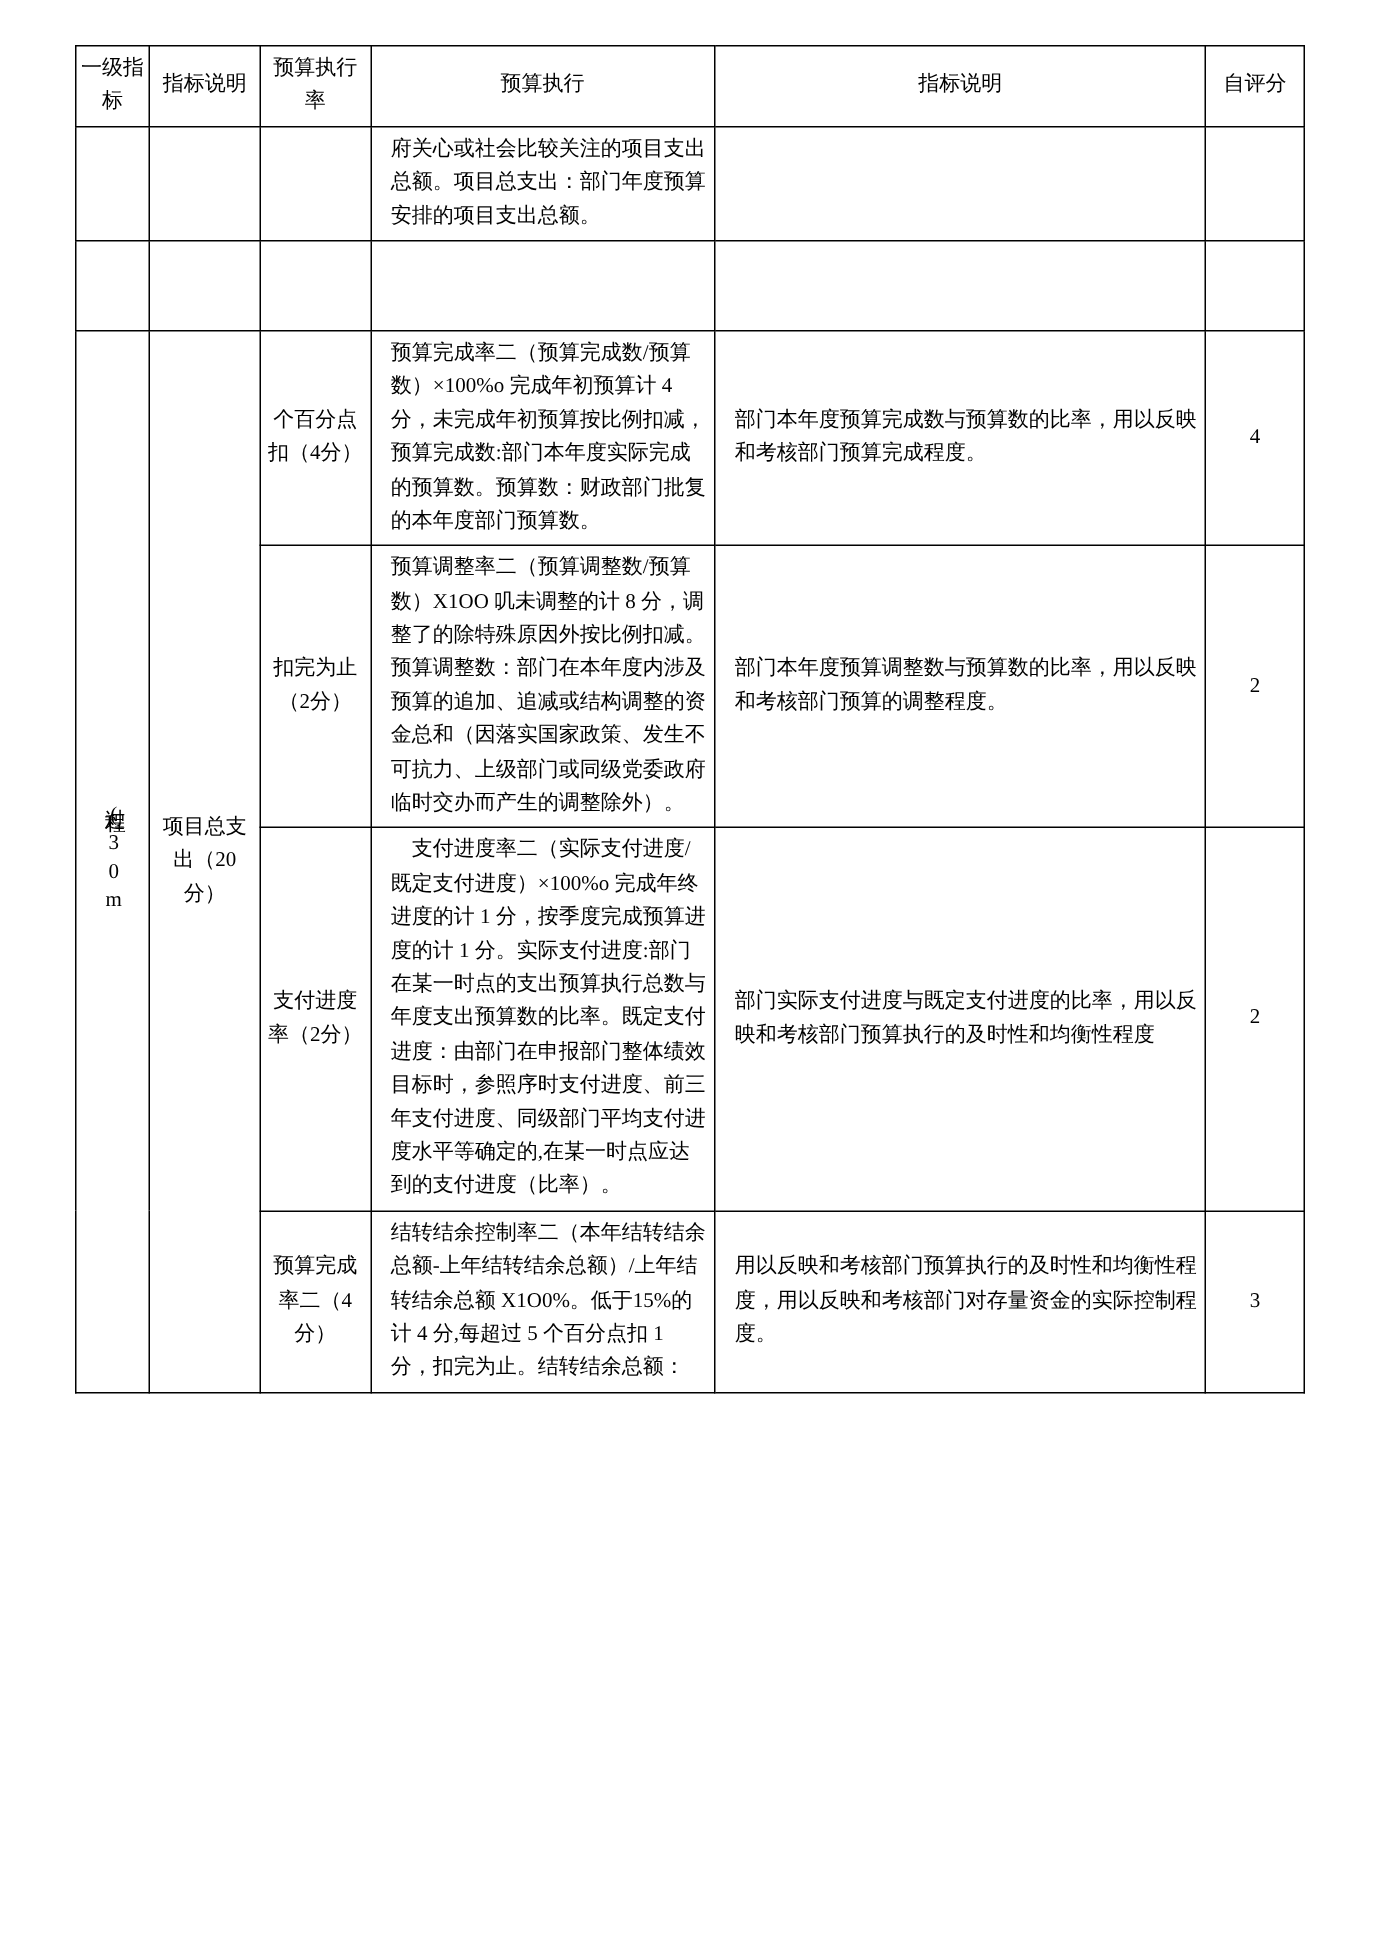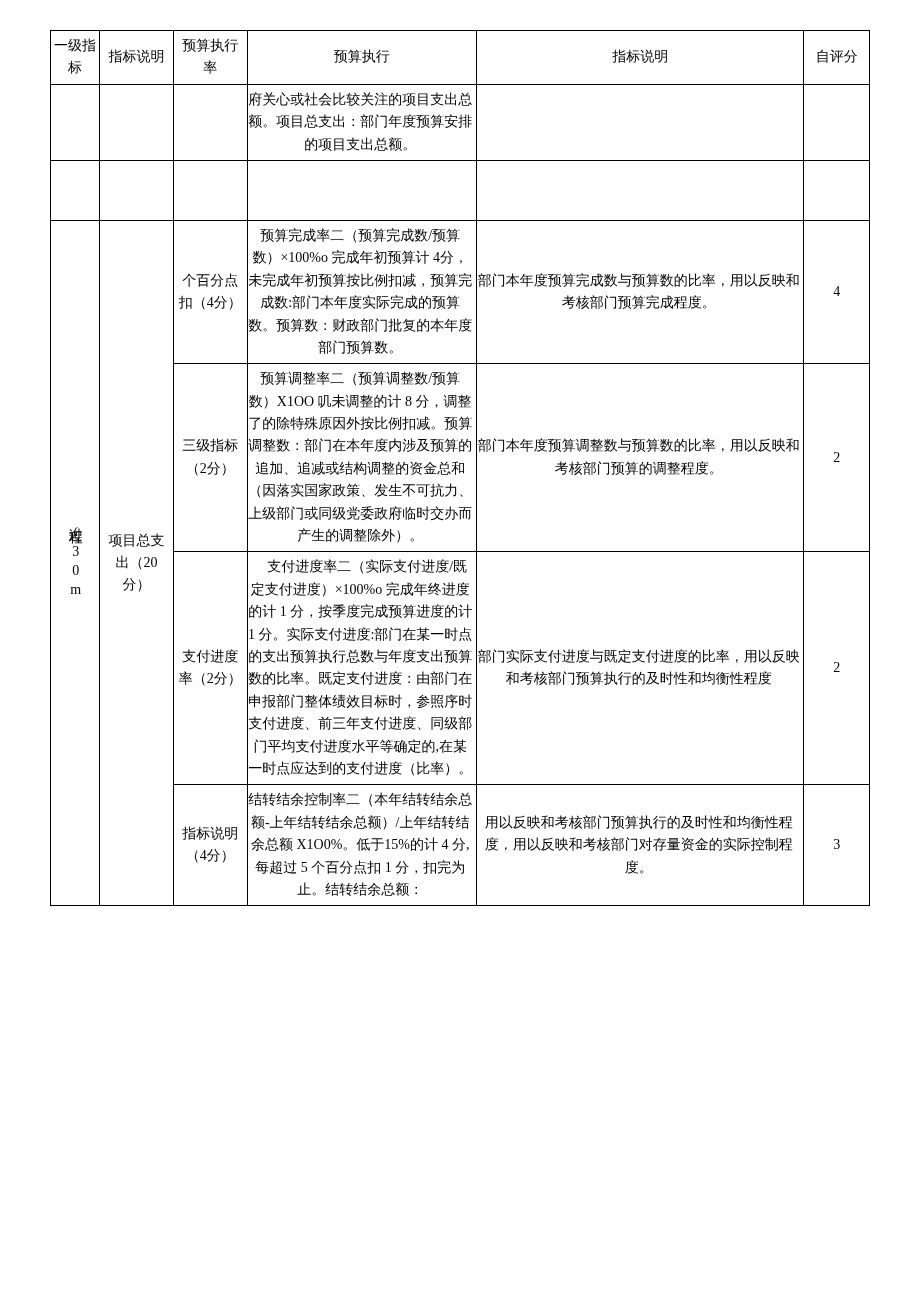--- a/index.html
+++ b/index.html
@@ -25,21 +25,21 @@
       vertical-align: middle;
       text-align: center;
       line-height: 1.6;
     }
     col.c1 { width: 6%; }
     col.c2 { width: 9%; }
     col.c3 { width: 9%; }
     col.c4 { width: 28%; }
     col.c5 { width: 40%; }
     col.c6 { width: 8%; }
-    td.left { text-align: center; padding-left: 0; padding-right: 3px; }
+    td.left { text-align: left; padding-left: 13px; padding-right: 3px; }
     .vert {
       writing-mode: vertical-rl;
       text-orientation: upright;
       letter-spacing: 4px;
     }
     tr.spacer td { height: 60px; }
     th { font-weight: normal; }
   </style>
 </head>
 <body>
@@ -82,31 +82,31 @@
     </tr>
     <tr>
       <td rowspan="4"><span class="vert">过程(30m</span></td>
       <td rowspan="4">项目总支出（20分）</td>
       <td>个百分点扣（4分）</td>
       <td class="left">预算完成率二（预算完成数/预算数）×100%o 完成年初预算计 4分，未完成年初预算按比例扣减，预算完成数:部门本年度实际完成的预算数。预算数：财政部门批复的本年度部门预算数。</td>
       <td class="left">部门本年度预算完成数与预算数的比率，用以反映和考核部门预算完成程度。</td>
       <td>4</td>
     </tr>
     <tr>
-      <td>三级指标（2分）</td>
+      <td>扣完为止（2分）</td>
       <td class="left">预算调整率二（预算调整数/预算数）X1OO 叽未调整的计 8 分，调整了的除特殊原因外按比例扣减。预算调整数：部门在本年度内涉及预算的追加、追减或结构调整的资金总和（因落实国家政策、发生不可抗力、上级部门或同级党委政府临时交办而产生的调整除外）。</td>
       <td class="left">部门本年度预算调整数与预算数的比率，用以反映和考核部门预算的调整程度。</td>
       <td>2</td>
     </tr>
     <tr>
       <td>支付进度率（2分）</td>
       <td class="left">　支付进度率二（实际支付进度/既定支付进度）×100%o 完成年终进度的计 1 分，按季度完成预算进度的计 1 分。实际支付进度:部门在某一时点的支出预算执行总数与年度支出预算数的比率。既定支付进度：由部门在申报部门整体绩效目标时，参照序时支付进度、前三年支付进度、同级部门平均支付进度水平等确定的,在某一时点应达到的支付进度（比率）。</td>
       <td class="left">部门实际支付进度与既定支付进度的比率，用以反映和考核部门预算执行的及时性和均衡性程度</td>
       <td>2</td>
     </tr>
     <tr>
-      <td>指标说明（4分）</td>
+      <td>预算完成率二（4分）</td>
       <td class="left">结转结余控制率二（本年结转结余总额-上年结转结余总额）/上年结转结余总额 X1O0%。低于15%的计 4 分,每超过 5 个百分点扣 1 分，扣完为止。结转结余总额：</td>
       <td class="left">用以反映和考核部门预算执行的及时性和均衡性程度，用以反映和考核部门对存量资金的实际控制程度。</td>
       <td>3</td>
     </tr>
   </tbody>
 </table>
 
 </body></html>

